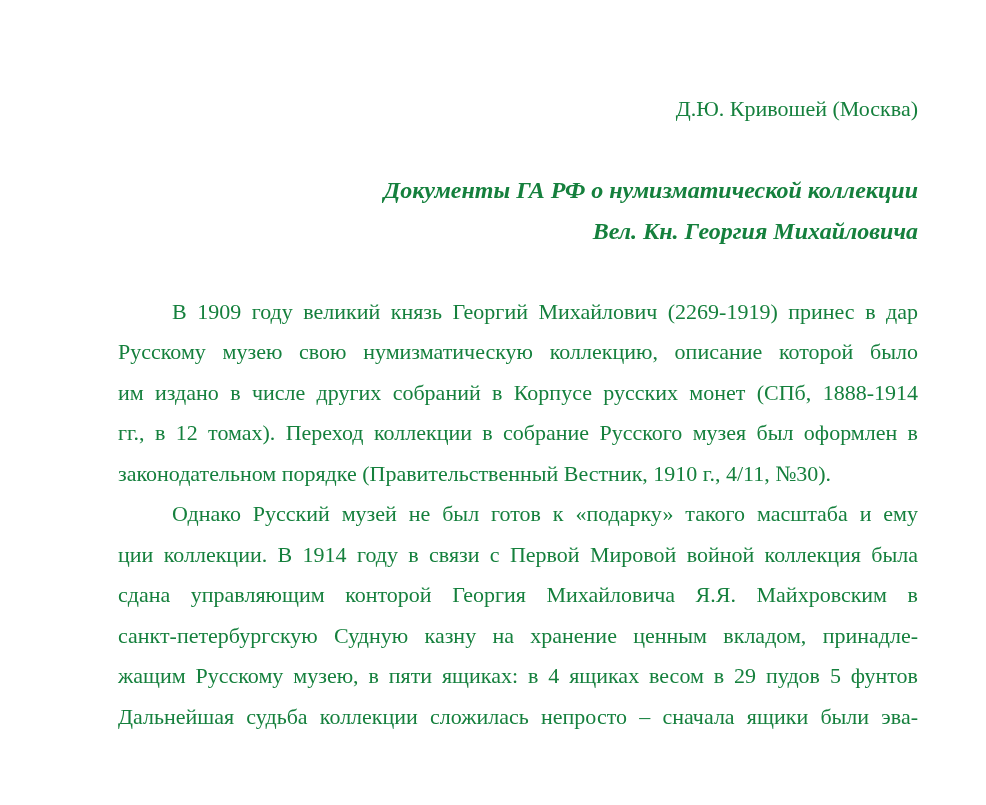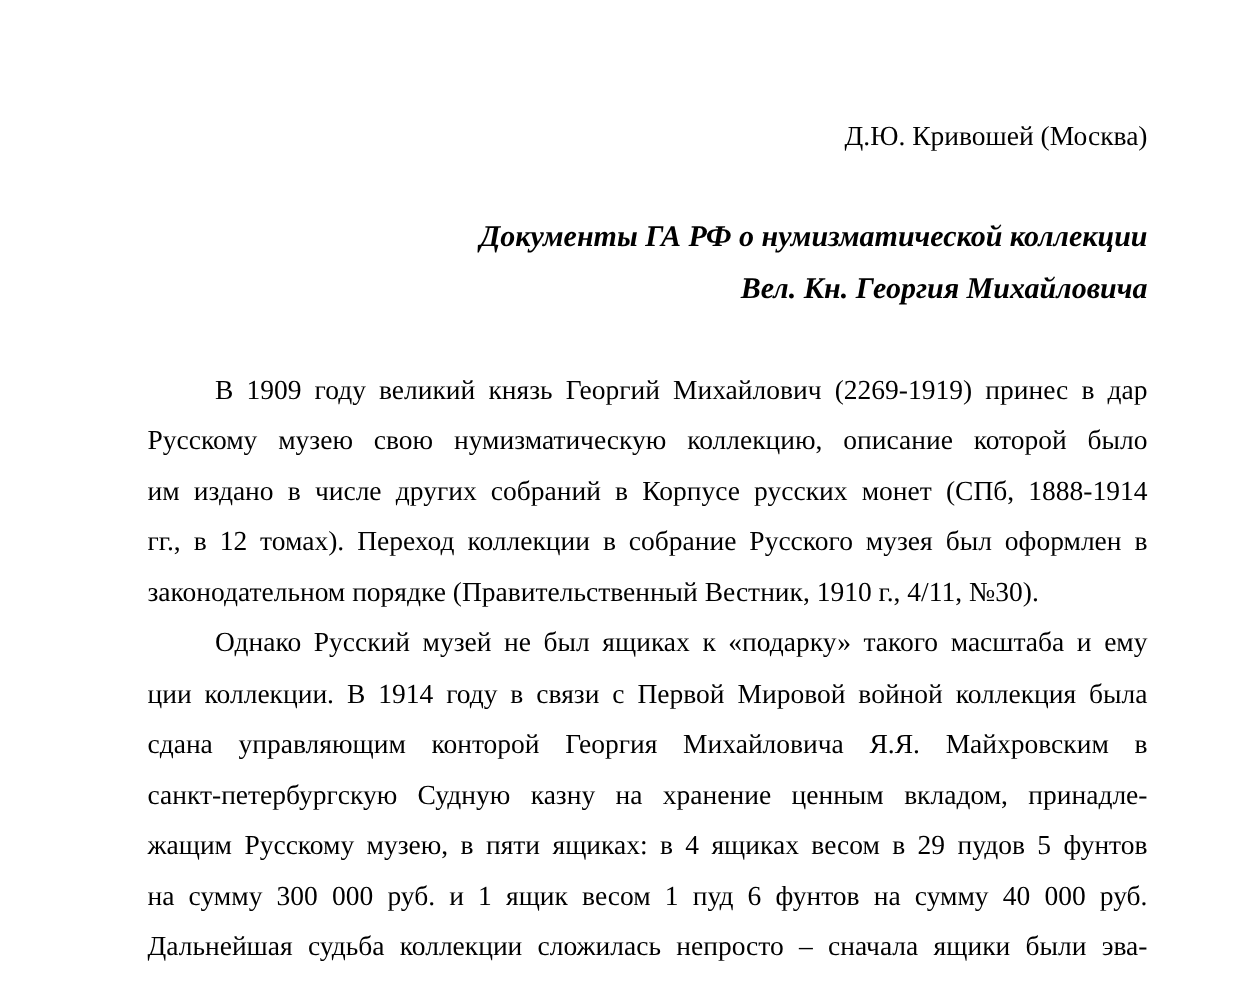--- a/index.html
+++ b/index.html
@@ -7,21 +7,21 @@
     padding: 0;
     background: #ffffff;
   }
   .page {
     position: relative;
     width: 986px;
     height: 805px;
     background: #ffffff;
     overflow: hidden;
     font-family: "Liberation Serif", "DejaVu Serif", serif;
-    color: #000000;
+    color: #15803d;
   }
   .column {
     margin-left: 118px;
     width: 800px;
     padding-top: 89px;
   }
   .author-line {
     font-size: 22px;
     line-height: 40.5px;
     text-align: right;
@@ -69,24 +69,23 @@
 
     <div id="paragraphs">
         <div class="para">
           <div class="text-line indent">В 1909 году великий князь Георгий Михайлович (2269-1919) принес в дар</div>
           <div class="text-line">Русскому музею свою нумизматическую коллекцию, описание которой было</div>
           <div class="text-line">им издано в числе других собраний в Корпусе русских монет (СПб, 1888-1914</div>
           <div class="text-line">гг., в 12 томах). Переход коллекции в собрание Русского музея был оформлен в</div>
           <div class="text-line last">законодательном порядке (Правительственный Вестник, 1910 г., 4/11, №30).</div>
         </div>
         <div class="para">
-          <div class="text-line indent">Однако Русский музей не был ящиках к «подарку» такого масштаба и ему</div>
+          <div class="text-line indent">Однако Русский музей не был готов к «подарку» такого масштаба и ему</div>
           <div class="text-line">ции коллекции. В 1914 году в связи с Первой Мировой войной коллекция была</div>
           <div class="text-line">сдана управляющим конторой Георгия Михайловича Я.Я. Майхровским в</div>
           <div class="text-line">санкт-петербургскую Судную казну на хранение ценным вкладом, принадле-</div>
           <div class="text-line">жащим Русскому музею, в пяти ящиках: в 4 ящиках весом в 29 пудов 5 фунтов</div>
-          <div class="text-line">на сумму 300 000 руб. и 1 ящик весом 1 пуд 6 фунтов на сумму 40 000 руб.</div>
           <div class="text-line">Дальнейшая судьба коллекции сложилась непросто – сначала ящики были эва-</div>
         </div>
       </div>
 
   </div>
 </div>
 
 </body></html>

